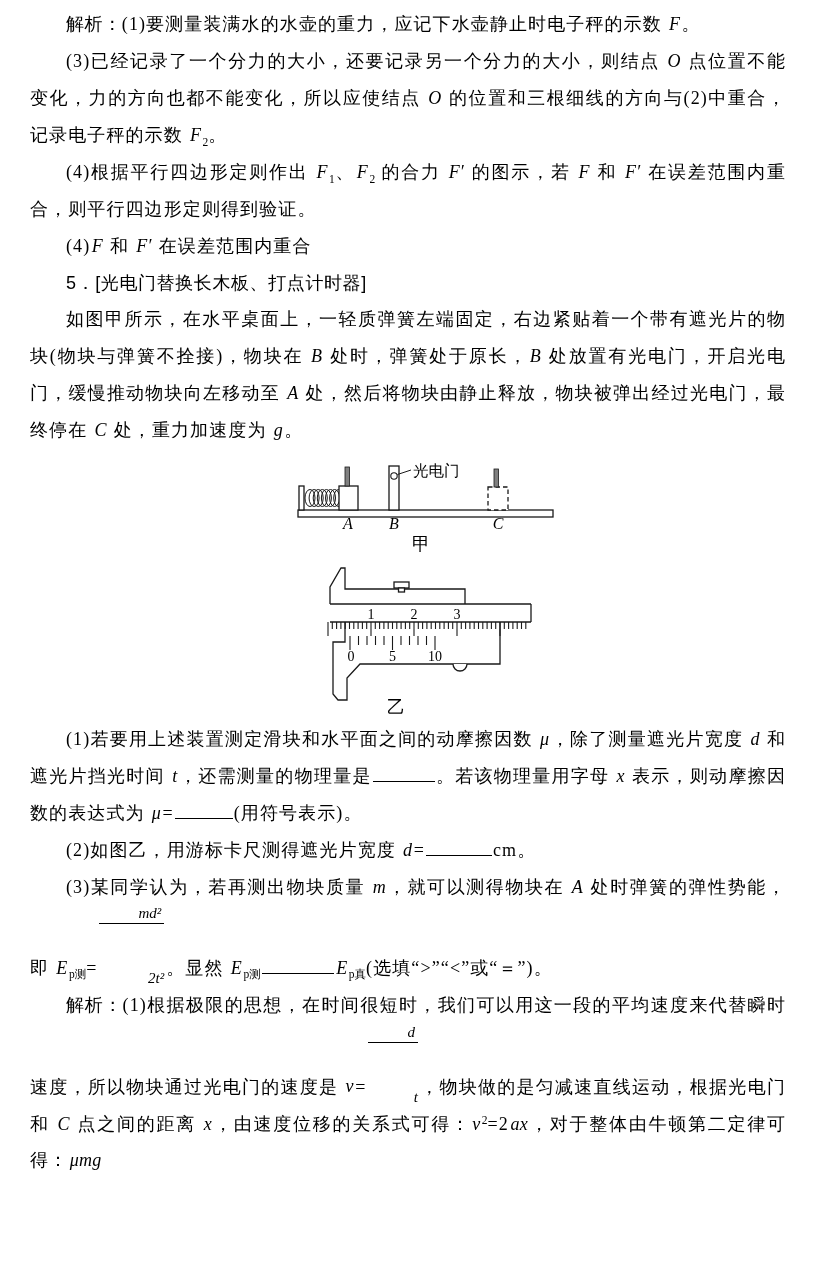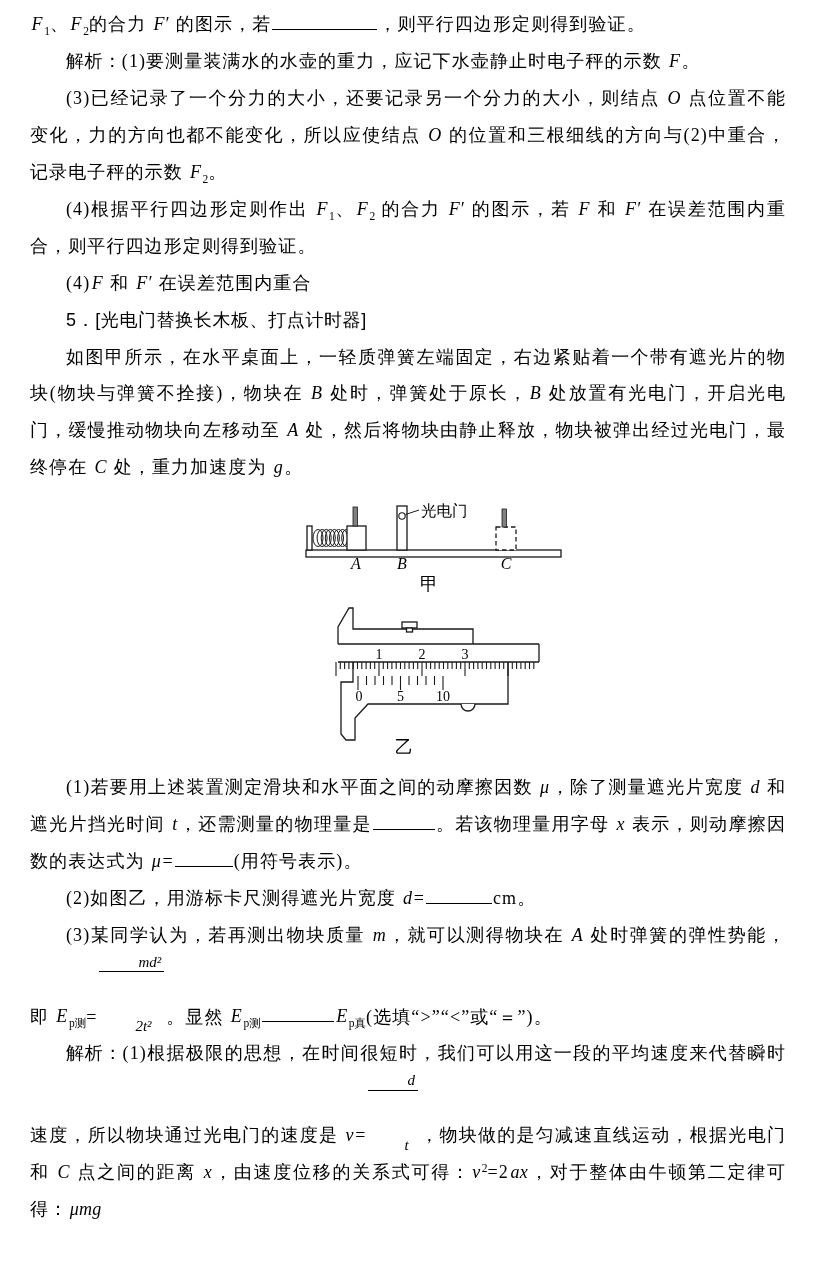--- a/index.html
+++ b/index.html
@@ -12,41 +12,40 @@
     margin:0;font-size:18px;line-height:2.05;text-align:justify;
     letter-spacing:1.1px;word-break:break-all;
   }
   p.indent{text-indent:2em;}
   .bold{font-weight:normal;font-family:"Liberation Sans","DejaVu Sans",sans-serif;letter-spacing:0.6px;}
   .var{font-style:italic;font-family:"Liberation Serif","DejaVu Serif",serif;padding:0 1.5px;letter-spacing:0.2px;}
   .sub{font-size:11.5px;vertical-align:-4.5px;letter-spacing:0;}
   .sup{font-size:11.5px;vertical-align:6px;letter-spacing:0;}
   .blank{display:inline-block;border-bottom:1.6px solid #000;height:1em;margin:0 1px;}
   .frac{
-    display:inline-block;text-align:left;vertical-align:-0.62em;
+    display:inline-block;text-align:right;vertical-align:-0.62em;
     font-style:italic;font-size:15px;line-height:1.12;letter-spacing:0;margin:0 2px;
   }
   .frac .num{display:block;border-bottom:1.4px solid #000;padding:0 3px 1px;}
   .frac .den{display:block;padding-top:1px;margin-top:45px;}
-  .figures{margin:11px;}
+  .figures{margin:3px;}
   #fig-jia{display:block;margin:8px 0 0 258px;}
   #fig-yi{display:block;margin:6px 0 0 285px;}
   svg text{font-family:"Liberation Serif","DejaVu Serif",serif;}
   svg .lbl-i{font-style:italic;font-size:16px;}
   svg .cjk{font-size:15.5px;}
   svg .cap{font-size:18px;}
   svg .num{font-size:14px;}
 </style>
 </head>
 <body>
 
 <div class="page">
 
   <div id="text-top">
-      <p class="line"><span class="var">F</span><span class="sub">1</span><span class="seg">、</span><span class="var">F</span><span class="sub">2</span><span class="seg">的合力 </span><span class="var">F′</span><span class="seg"> 的图示，若</span><span class="blank" style="width: 105px;"></span><span class="seg">，则平行四边形定则得到验证。</span></p>
       <p class="line indent"><span class="bold">解析：</span><span class="seg">(1)要测量装满水的水壶的重力，应记下水壶静止时电子秤的示数 </span><span class="var">F</span><span class="seg">。</span></p>
       <p class="line indent"><span class="seg">(3)已经记录了一个分力的大小，还要记录另一个分力的大小，则结点 </span><span class="var">O</span><span class="seg"> 点位置不能变化，力的方向也都不能变化，所以应使结点 </span><span class="var">O</span><span class="seg"> 的位置和三根细线的方向与(2)中重合，记录电子秤的示数 </span><span class="var">F</span><span class="sub">2</span><span class="seg">。</span></p>
       <p class="line indent"><span class="seg">(4)根据平行四边形定则作出 </span><span class="var">F</span><span class="sub">1</span><span class="seg">、</span><span class="var">F</span><span class="sub">2</span><span class="seg"> 的合力 </span><span class="var">F′</span><span class="seg"> 的图示，若 </span><span class="var">F</span><span class="seg"> 和 </span><span class="var">F′</span><span class="seg"> 在误差范围内重合，则平行四边形定则得到验证。</span></p>
       <p class="line indent"><span class="seg">(4)</span><span class="var">F</span><span class="seg"> 和 </span><span class="var">F′</span><span class="seg"> 在误差范围内重合</span></p>
       <p class="line indent"><span class="bold">5．[光电门替换长木板、打点计时器]</span></p>
       <p class="line indent"><span class="seg">如图甲所示，在水平桌面上，一轻质弹簧左端固定，右边紧贴着一个带有遮光片的物块(物块与弹簧不拴接)，物块在 </span><span class="var">B</span><span class="seg"> 处时，弹簧处于原长，</span><span class="var">B</span><span class="seg"> 处放置有光电门，开启光电门，缓慢推动物块向左移动至 </span><span class="var">A</span><span class="seg"> 处，然后将物块由静止释放，物块被弹出经过光电门，最终停在 </span><span class="var">C</span><span class="seg"> 处，重力加速度为 </span><span class="var">g</span><span class="seg">。</span></p>
     </div>
 
   <div class="figures">
 

